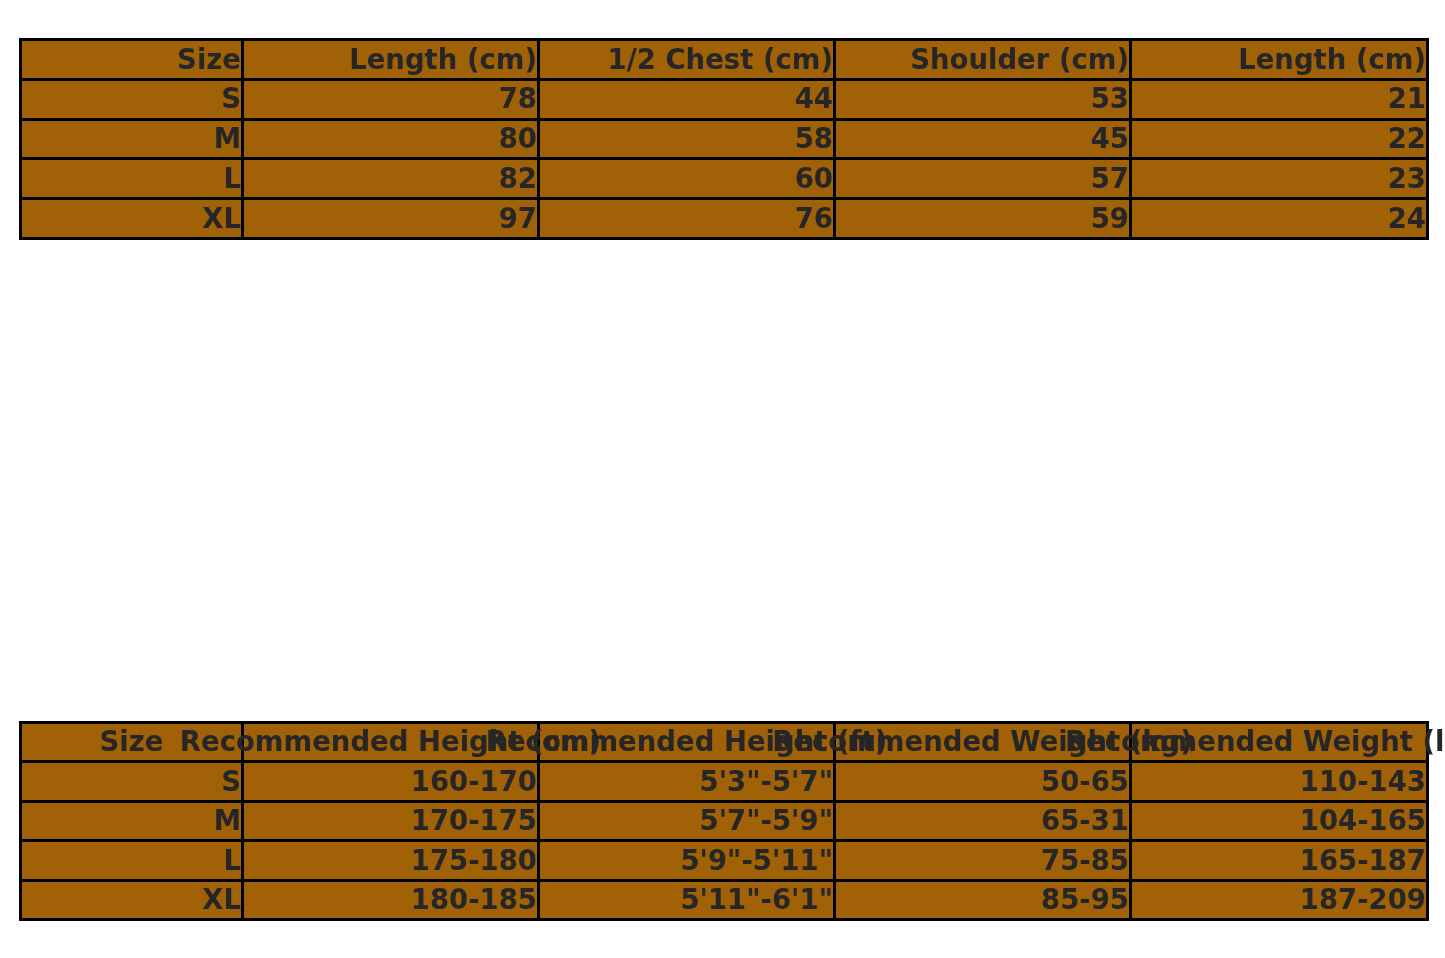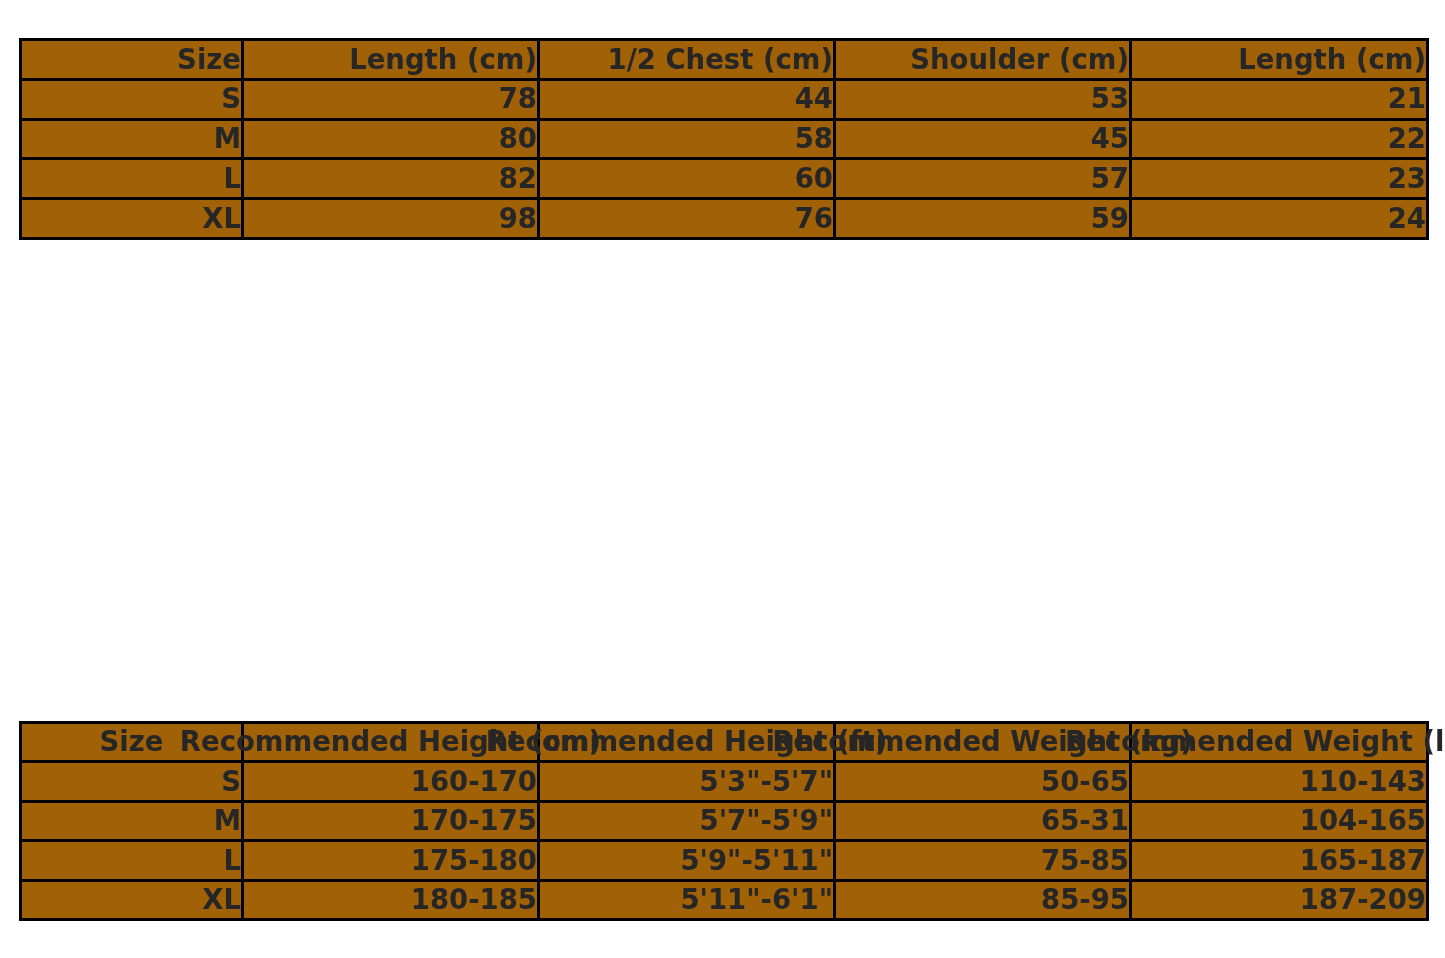--- a/index.html
+++ b/index.html
@@ -87,21 +87,21 @@
         </tr>
         <tr>
           <td>L</td>
           <td>82</td>
           <td>60</td>
           <td>57</td>
           <td>23</td>
         </tr>
         <tr>
           <td>XL</td>
-          <td>98</td>
+          <td>97</td>
           <td>76</td>
           <td>59</td>
           <td>24</td>
         </tr>
       </tbody>
   </table>
 
   <table class="sizing" id="recommendation-table">
     <colgroup>
       <col style="width:222px">

